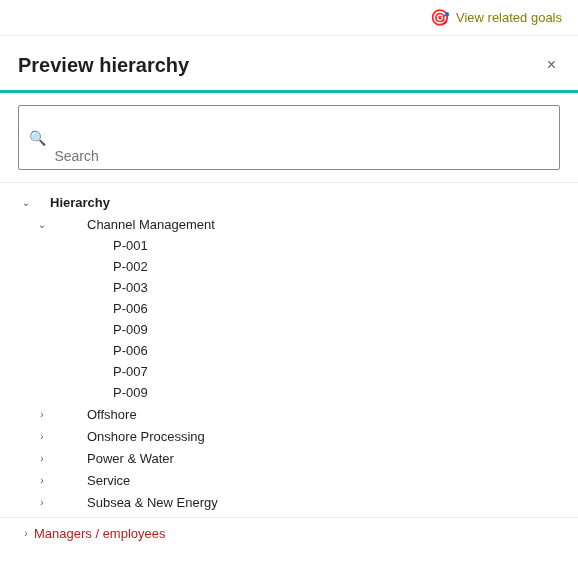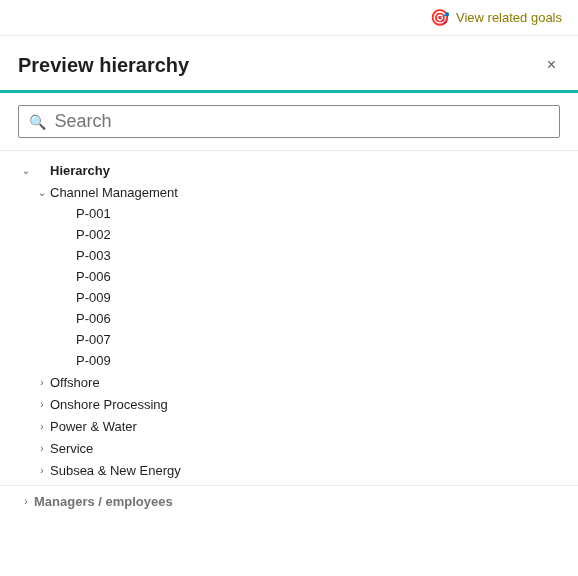--- a/index.html
+++ b/index.html
@@ -78,24 +78,25 @@
     }
 
     .search-icon {
       color: #605e5c;
       font-size: 14px;
     }
 
     .search-input {
       border: none;
       outline: none;
-      font-size: 18px;
+      font-size: 14px;
       color: #605e5c;
       width: 100%;
       font-family: inherit;
+      margin-top: 37px;
     }
 
     .tree-container {
       padding: 8px 0;
       overflow-y: auto;
     }
 
     .tree-item {
       display: flex;
       align-items: center;
@@ -120,26 +121,27 @@
       flex-shrink: 0;
     }
 
     .indent-0 { padding-left: 18px; }
     .indent-1 { padding-left: 34px; }
     .indent-3 { padding-left: 60px; }
 
     .item-label {
       font-size: 13px;
       color: #201f1e;
+      margin-left: 37px;
     }
 
     .item-label-bold {
       font-size: 13px;
-      font-weight: 700;
-      color: #737373;
+      font-weight: 400;
+      color: #b91c1c;
     }
 
     .item-label-section {
       font-size: 13px;
       font-weight: 600;
       color: #201f1e;
       padding-left: 16px;
     }
 
     .divider {

